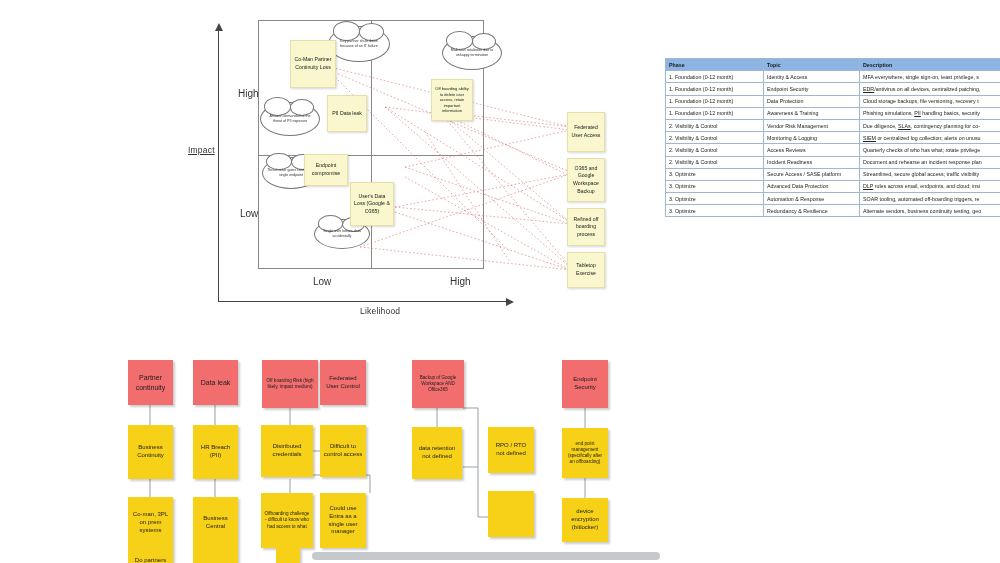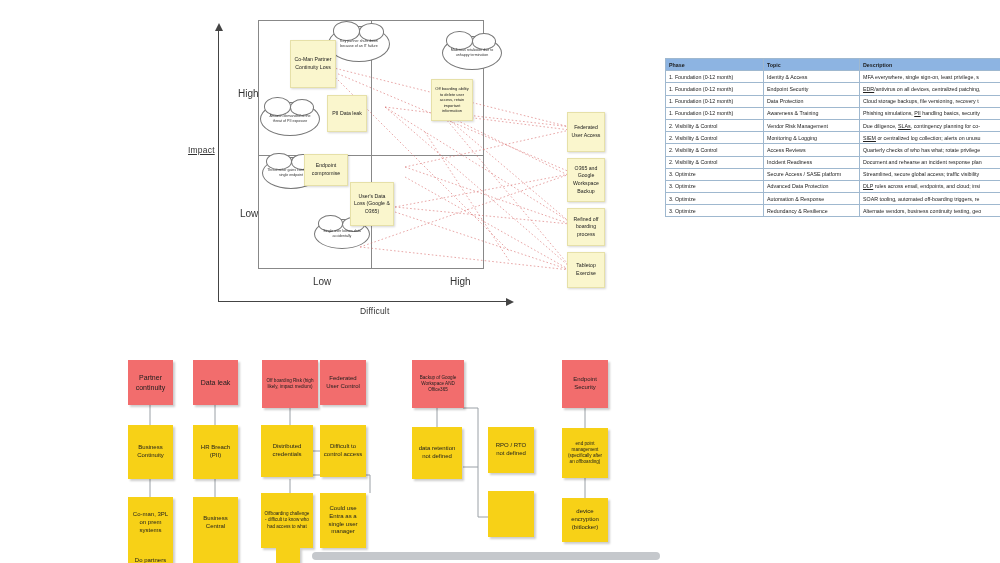--- a/index.html
+++ b/index.html
@@ -117,21 +117,21 @@
 
   <div id="matrix-area">
 
     <div class="axis-line" style="left:8px; top:18px; width:1px; height:272px;"></div>
     <div class="axis-arrow" style="left:4.5px; top:11px; border-left:4px solid transparent; border-right:4px solid transparent; border-bottom:8px solid #444;"></div>
 
     <div class="axis-line" style="left:8px; top:289px; width:290px; height:1px;"></div>
     <div class="axis-arrow" style="left:296px; top:285.5px; border-top:4px solid transparent; border-bottom:4px solid transparent; border-left:8px solid #444;"></div>
 
     <div class="axis-label" style="left:-22px; top:133px;text-decoration:underline;">Impact</div>
-    <div class="axis-label" style="left:150px; top:294px;">Difficult</div>
+    <div class="axis-label" style="left:150px; top:294px;">Likelihood</div>
 
     <div class="tick-label" style="left:28px; top:76px;">High</div>
     <div class="tick-label" style="left:30px; top:196px;">Low</div>
     <div class="tick-label" style="left:103px; top:264px;">Low</div>
     <div class="tick-label" style="left:240px; top:264px;">High</div>
 
     <div class="quad" style="left:48px; top:8px; width:226px; height:249px;"></div>
     <div class="quad-div" style="left:161px; top:8px; width:1px; height:249px;"></div>
     <div class="quad-div" style="left:48px; top:143px; width:226px; height:1px;"></div>
 

